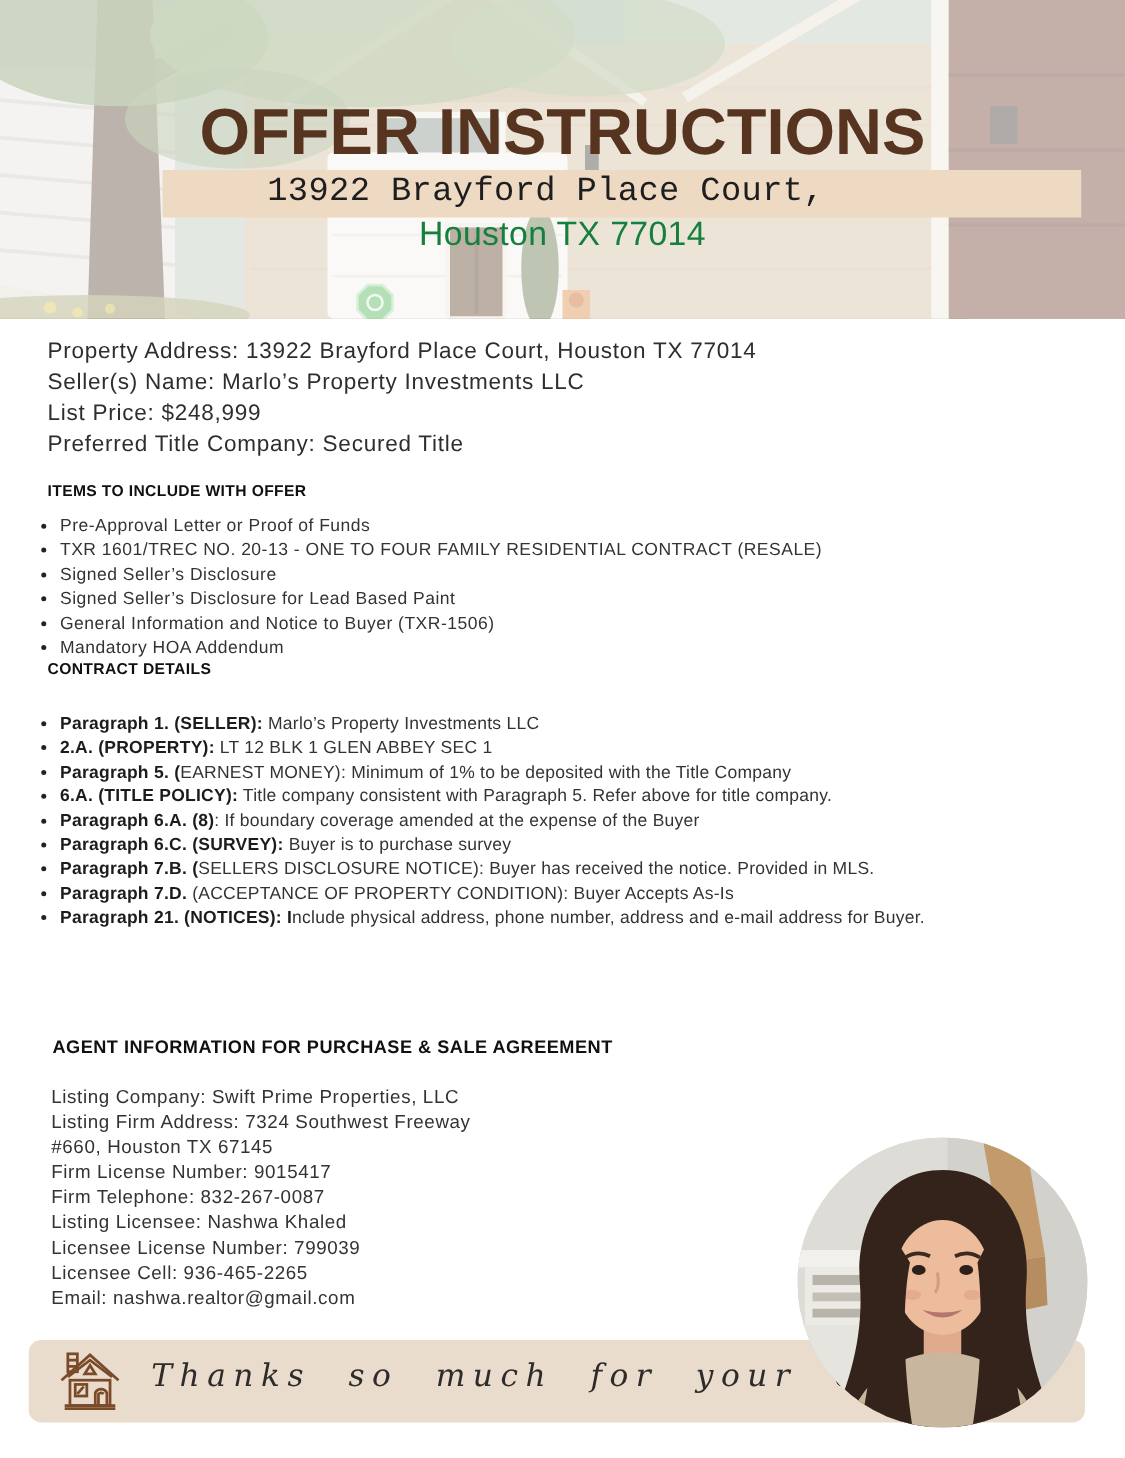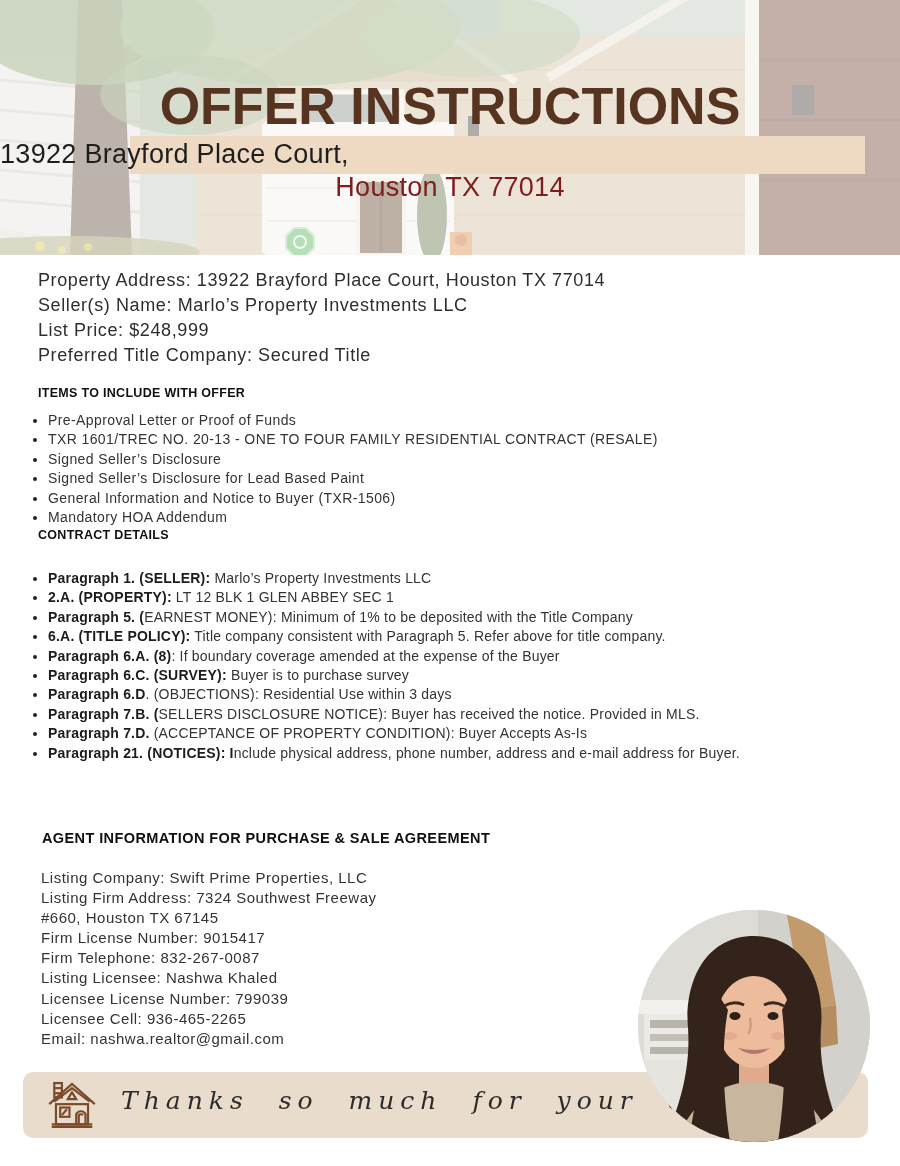--- a/index.html
+++ b/index.html
@@ -14,26 +14,26 @@
   .hero-title {
     position:absolute; left:0; top:76px; width:900px; text-align:center;
     font-size:52px; font-weight:800; letter-spacing:0px; color:#573420;
     white-space:nowrap;
   }
   .addr-banner {
     position:absolute; left:130px; top:136px; width:735px; height:38px;
     background:#eed9c3;
   }
   .hero-addr1 {
-    position:absolute; left:0; top:139px; width:873px; 
-    font-size:27px; color:#1e1e1e; letter-spacing:0.3px;
+    position:absolute; left:0; top:139px; width:873px; text-align:center;
+    font-size:27px; color:#1e1e1e; letter-spacing:0.3px;font-family:Liberation Mono, monospace;
   }
   .hero-addr2 {
     position:absolute; left:0; top:172px; width:900px; text-align:center;
-    font-size:27px; color:#7f1d1d; letter-spacing:0.3px;
+    font-size:27px; color:#15803d; letter-spacing:0.3px;
   }
   
   .prop-block { position:absolute; left:38px; top:268px; font-size:18px; color:#2e2e2e; letter-spacing:0.6px; line-height:25px; }
   .sec-head { position:absolute; left:38px; font-size:12.5px; font-weight:bold; color:#101010; letter-spacing:0.3px; }
   .items-head { top:386px; }
   .contract-head { top:528px; }
   ul.doc-list { position:absolute; left:24px; list-style:none; }
   ul.items-list { top:411px; font-size:14px; color:#333; letter-spacing:0.4px; line-height:19.4px; }
   ul.contract-list { top:569px; font-size:14px; color:#333; letter-spacing:0.2px; line-height:19.4px; white-space:nowrap; }
   ul.doc-list li { padding-left:24px; position:relative; }
@@ -158,21 +158,20 @@
   </ul>
 
   <div class="sec-head contract-head">CONTRACT DETAILS</div>
   <ul class="doc-list contract-list">
     <li><span class="b">Paragraph 1. (SELLER):</span><span> Marlo’s Property Investments LLC</span></li>
     <li><span class="b">2.A. (PROPERTY):</span><span> LT 12 BLK 1 GLEN ABBEY SEC 1</span></li>
     <li><span class="b">Paragraph 5. (</span><span>EARNEST MONEY): Minimum of 1% to be deposited with the Title Company</span></li>
     <li><span class="b">6.A. (TITLE POLICY):</span><span> Title company consistent with Paragraph 5. Refer above for title company.</span></li>
     <li><span class="b">Paragraph 6.A. (8)</span><span>: If boundary coverage amended at the expense of the Buyer</span></li>
     <li><span class="b">Paragraph 6.C. (SURVEY):</span><span> Buyer is to purchase survey</span></li>
-    <li><span class="b">Paragraph 6.D</span><span>. (OBJECTIONS): Residential Use within 3 days</span></li>
     <li><span class="b">Paragraph 7.B. (</span><span>SELLERS DISCLOSURE NOTICE): Buyer has received the notice. Provided in MLS.</span></li>
     <li><span class="b">Paragraph 7.D.</span><span> (ACCEPTANCE OF PROPERTY CONDITION): Buyer Accepts As-Is</span></li>
     <li><span class="b">Paragraph 21. (NOTICES): I</span><span>nclude physical address, phone number, address and e-mail address for Buyer.</span></li>
   </ul>
 
   <div class="agent-head">AGENT INFORMATION FOR PURCHASE &amp; SALE AGREEMENT</div>
   <div class="agent-block">
     <div>Listing Company: Swift Prime Properties, LLC</div>
     <div>Listing Firm Address: 7324 Southwest Freeway</div>
     <div>#660, Houston TX 67145</div>

